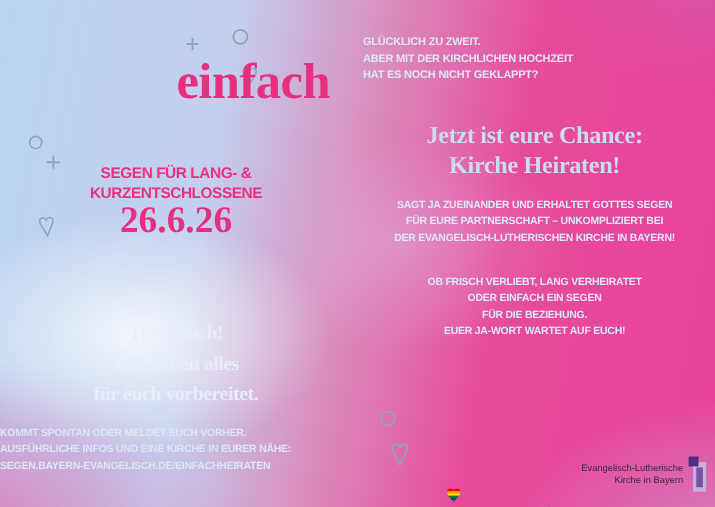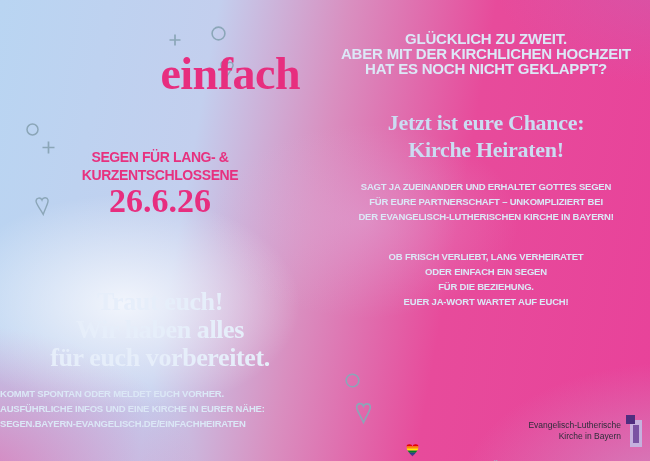--- a/index.html
+++ b/index.html
@@ -29,29 +29,29 @@
   .subtitle {
     left:20px; top:148px; width:280px; text-align:center;
     font-size:14px; line-height:18px; color:#e7317f; letter-spacing:-0.4px;
   }
   .date {
     left:20px; top:183px; width:280px; text-align:center;
     font-size:34px; line-height:36px; color:#e72e7f;
   }
   .left-headline {
     left:5px; top:288px; width:310px; text-align:center;
-    font-size:26px; line-height:28px; color:#e6eefa; letter-spacing:-0.4px;
+    font-size:18px; line-height:28px; color:#e6eefa; letter-spacing:-0.4px;
   }
   .left-info {
     left:0; top:386px; width:320px; 
     font-size:9.5px; line-height:15px; color:#dbe7f6; letter-spacing:-0.2px;
   }
   .intro {
-    left:330px; top:31px; width:312px; text-align:center;
-    font-size:15px; line-height:15px; color:#dcе8f7; color:#dce8f7; letter-spacing:-0.2px;
+    left:330px; top:31px; width:312px; text-align:left;
+    font-size:10px; line-height:15px; color:#dcе8f7; color:#dce8f7; letter-spacing:-0.2px;
   }
   .right-headline {
     left:330px; top:109px; width:312px; text-align:center;
     font-size:22px; line-height:27px; color:#cbdcf2; letter-spacing:-0.3px;
   }
   .blessing {
     left:330px; top:179px; width:312px; text-align:center;
     font-size:9.5px; line-height:15px; color:#dce8f7; letter-spacing:-0.2px;
   }
   .invitation {

